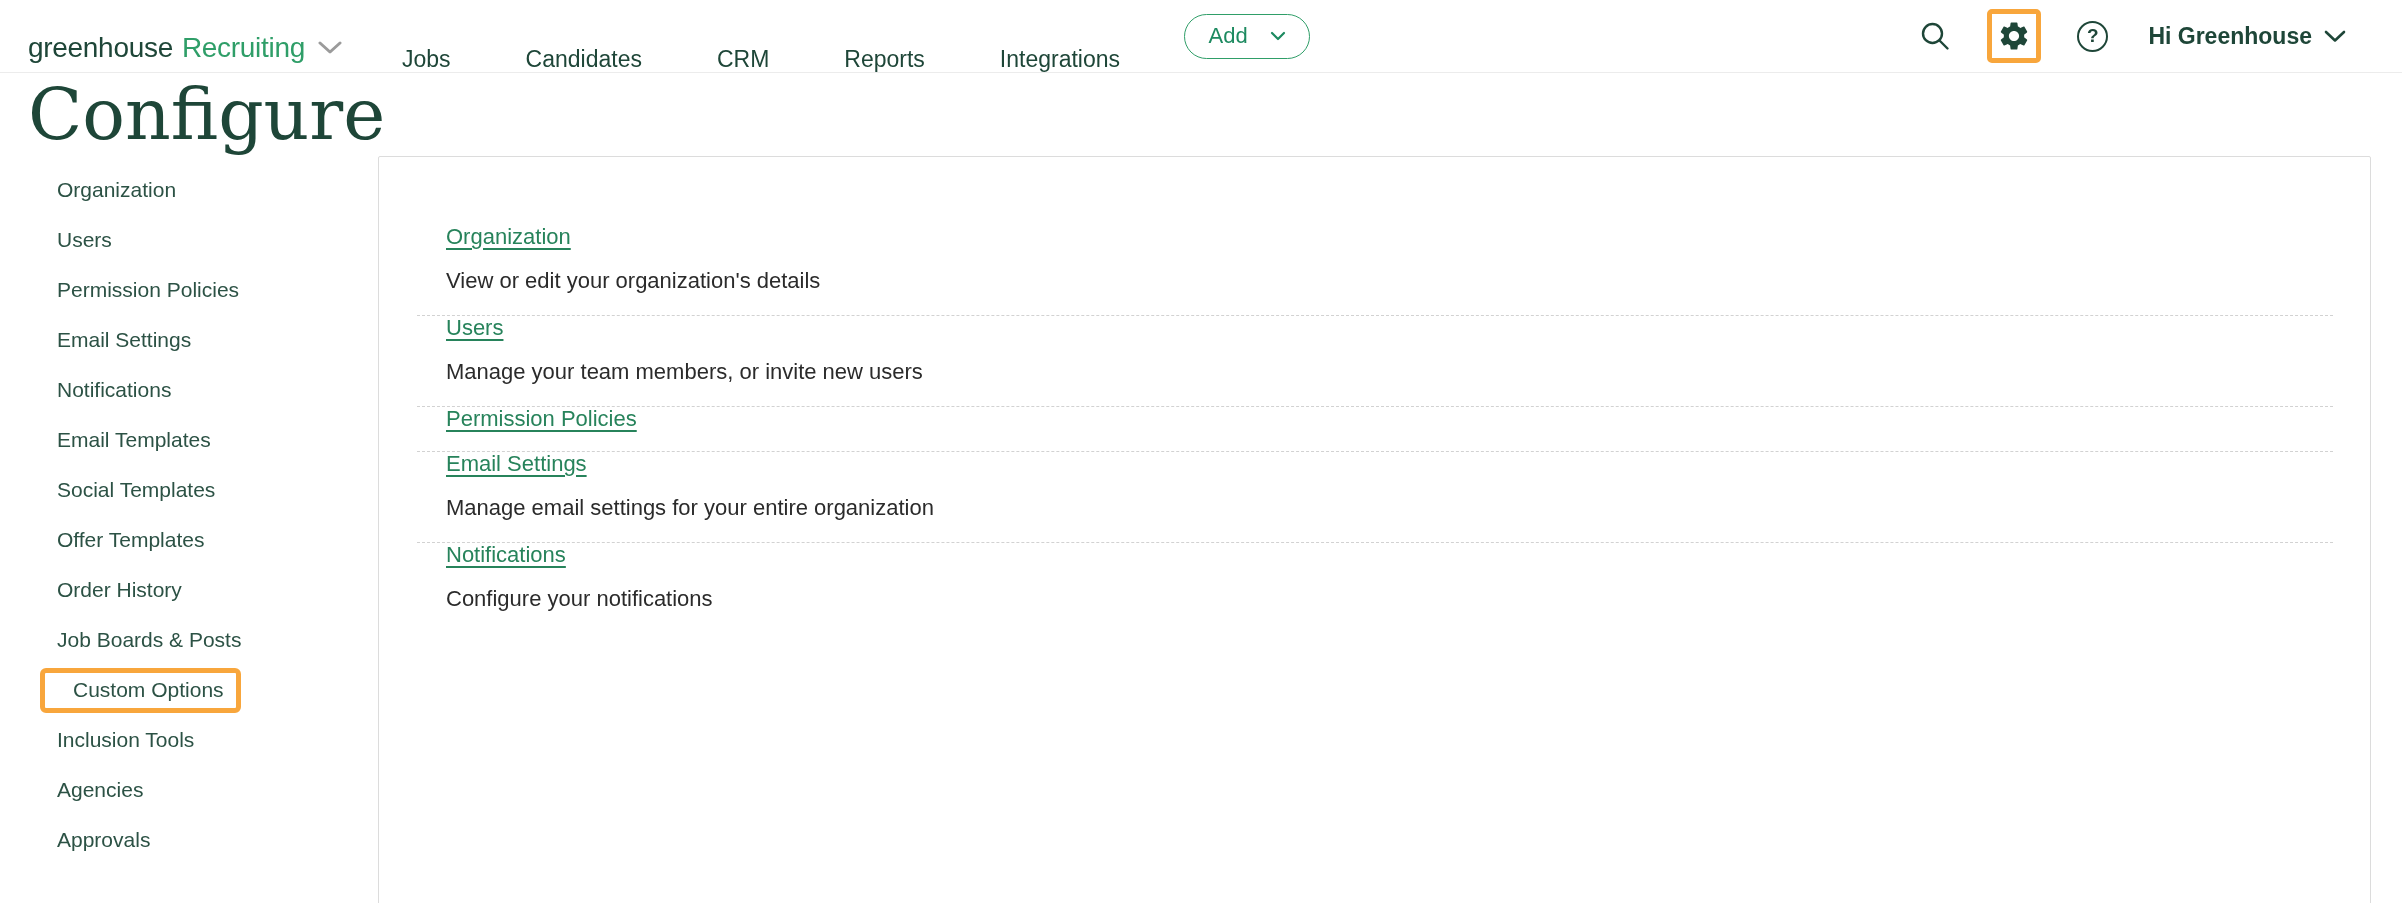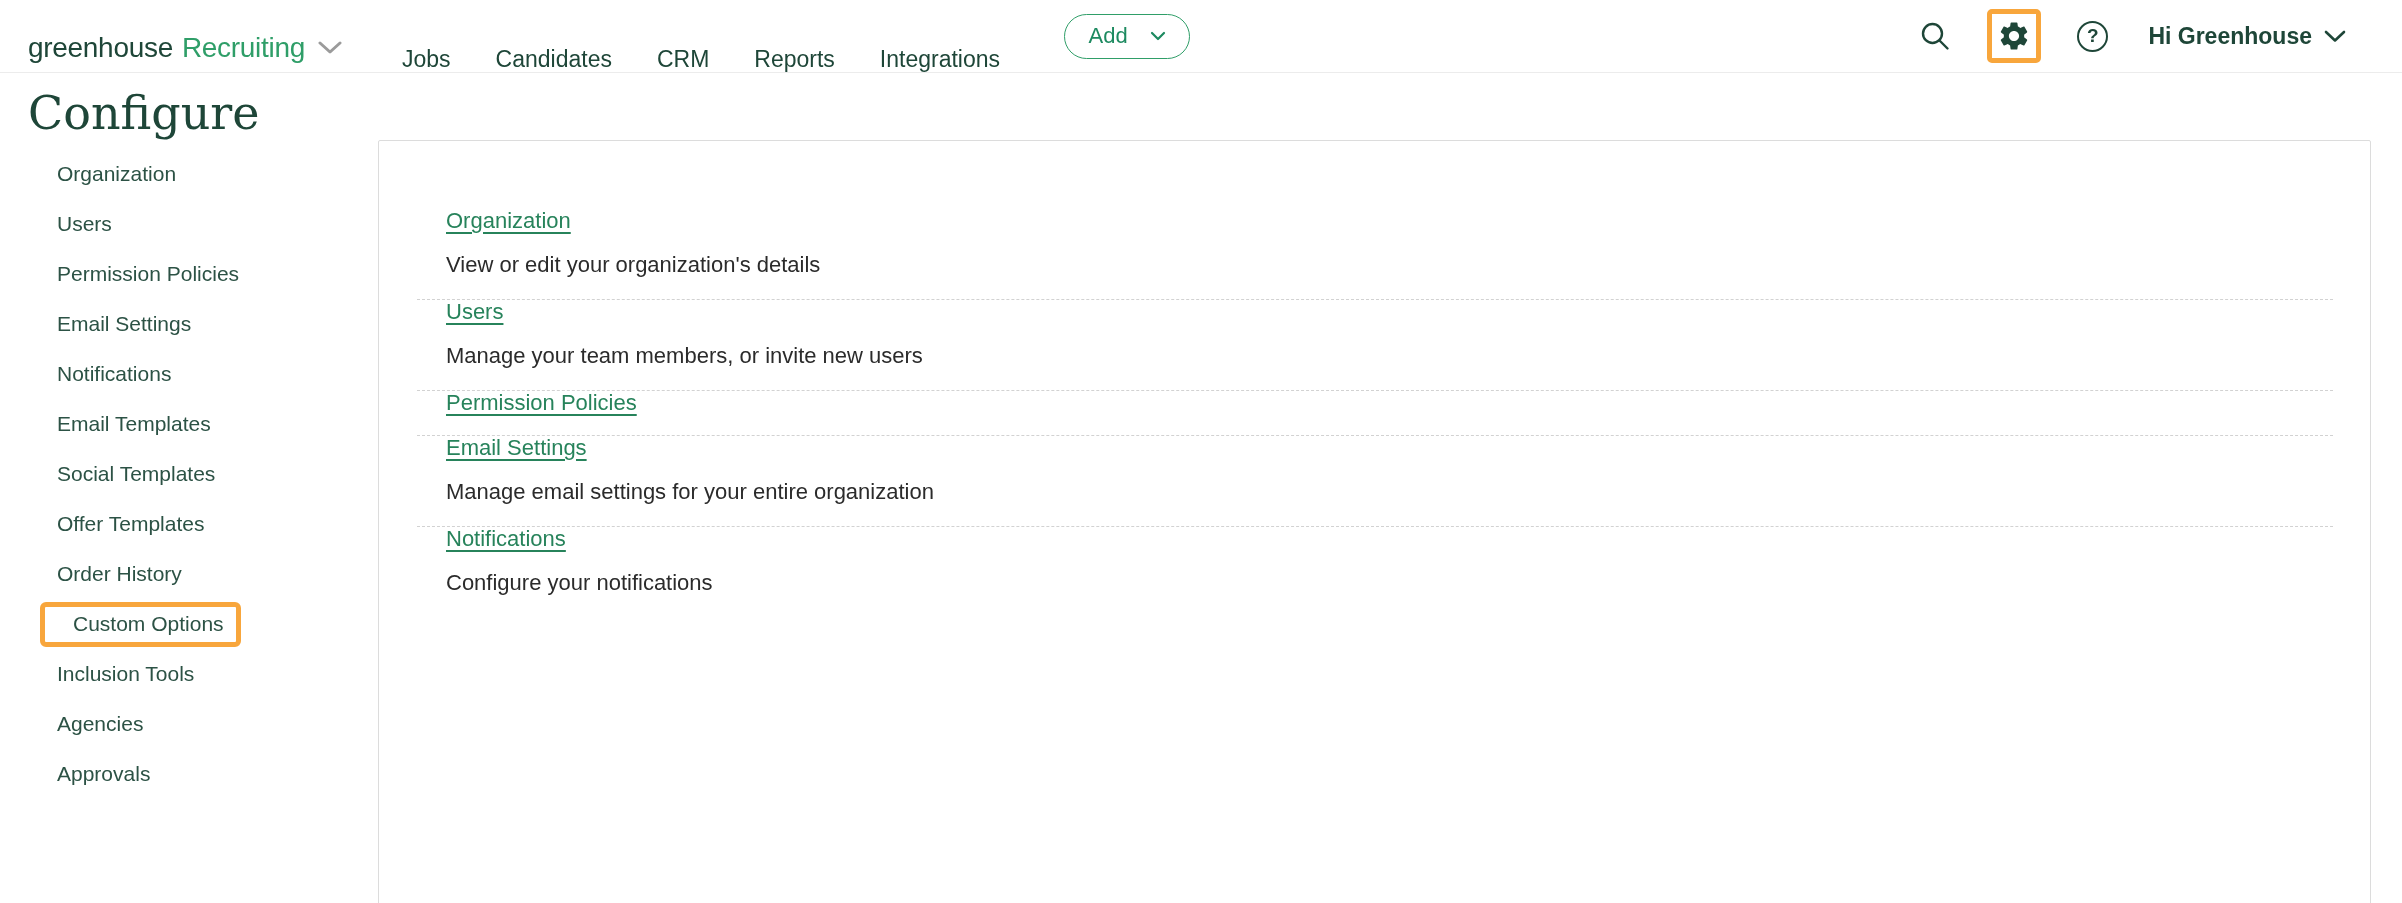--- a/index.html
+++ b/index.html
@@ -16,38 +16,38 @@
   html,body{width:2402px;height:903px;overflow:hidden;background:#fff;
     font-family:"Liberation Sans",sans-serif;-webkit-font-smoothing:antialiased;}
 
   
   .topnav{display:flex;align-items:center;height:73px;padding:0 56px 0 28px;
     border-bottom:1px solid #ececec;background:#fff;}
   .logo{display:flex;align-items:baseline;gap:9px;font-size:28px;letter-spacing:-.3px;cursor:pointer;margin-top:24px;}
   .logo .brand{color:var(--dark-green);font-weight:500;}
   .logo .product{color:var(--brand-green);font-weight:400;}
   .logo-chevron{align-self:center;margin-left:4px;}
-  .nav-items{display:flex;list-style:none;margin-left:60px;gap:45px;margin-top:47px;}
+  .nav-items{display:flex;list-style:none;margin-left:60px;gap:75px;margin-top:47px;}
   .nav-items li{font-size:23px;font-weight:500;color:var(--dark-green);cursor:pointer;white-space:nowrap;}
   .add-btn{margin-left:64px;min-width:126px;height:45px;border:1.5px solid var(--brand-green);
     border-radius:23px;background:#fff;display:flex;align-items:center;justify-content:center;
     gap:22px;font-size:22px;color:#1d8a60;cursor:pointer;font-family:inherit;}
   .nav-right{margin-left:auto;display:flex;align-items:center;gap:36px;}
   .icon-btn{background:none;border:none;cursor:pointer;display:flex;align-items:center;justify-content:center;padding:0;}
   .gear-highlight{border:5px solid var(--accent-orange);border-radius:5px;padding:5px;display:flex;
     align-items:center;justify-content:center;}
   .help-circle{width:31px;height:31px;border:2.3px solid var(--dark-green);border-radius:50%;
     display:flex;align-items:center;justify-content:center;font-size:19px;font-weight:700;
     color:var(--dark-green);}
   .user-menu{display:flex;align-items:center;gap:12px;cursor:pointer;margin-left:4px;}
   .user-menu .greeting{font-size:23px;font-weight:700;color:var(--dark-green);white-space:nowrap;}
 
   
-  .page-title{margin:13px 0 0 28px;font-family:"DejaVu Serif",serif;font-weight:500;
-    font-size:46px;color:var(--dark-green);}
+  .page-title{margin:0 0 0 28px;font-family:"DejaVu Serif",serif;font-weight:500;
+    font-size:71px;color:var(--dark-green);}
 
   
   .content-wrap{position:relative;width:2402px;height:758px;}
 
   .sidebar{position:absolute;left:0;top:9px;width:378px;list-style:none;}
   .sidebar li{height:50px;display:flex;align-items:center;padding-left:57px;
     font-size:21px;color:var(--sidebar-green);cursor:pointer;white-space:nowrap;}
   .sidebar li span{display:inline-block;}
   .sidebar li span.hl{border:5px solid var(--accent-orange);border-radius:6px;
     padding:5px 12px 6px 28px;margin-left:-17px;}
@@ -145,20 +145,23 @@
     <li>
         <span>Social Templates</span>
       </li>
     <li>
         <span>Offer Templates</span>
       </li>
     <li>
         <span>Order History</span>
       </li>
     <li>
+        <span>Job Boards &amp; Posts</span>
+      </li>
+    <li>
         <span class="hl">Custom Options</span>
       </li>
     <li>
         <span>Inclusion Tools</span>
       </li>
     <li>
         <span>Agencies</span>
       </li>
     <li>
         <span>Approvals</span>

